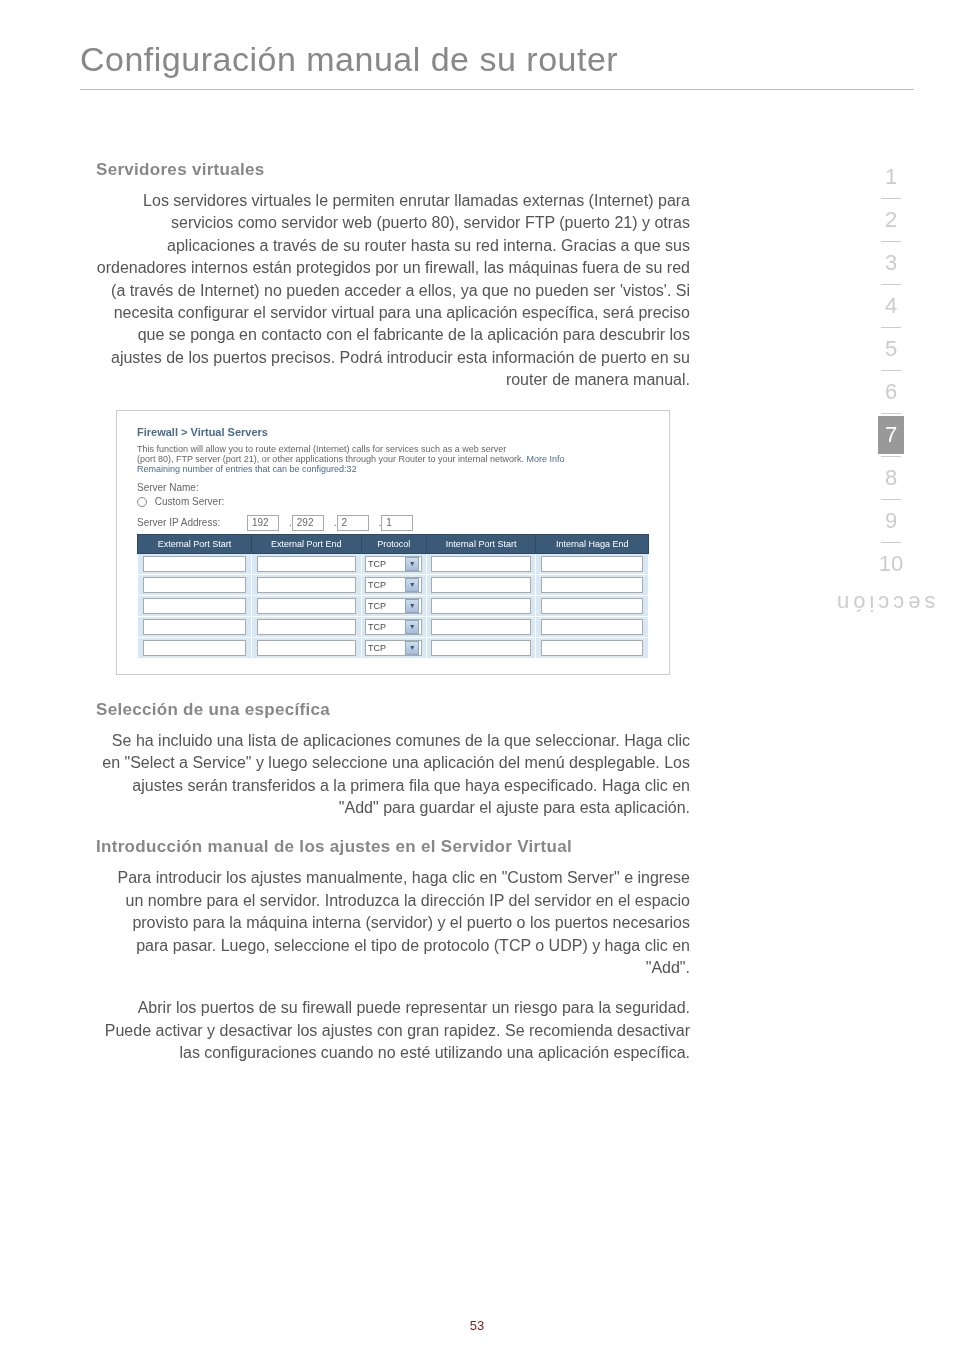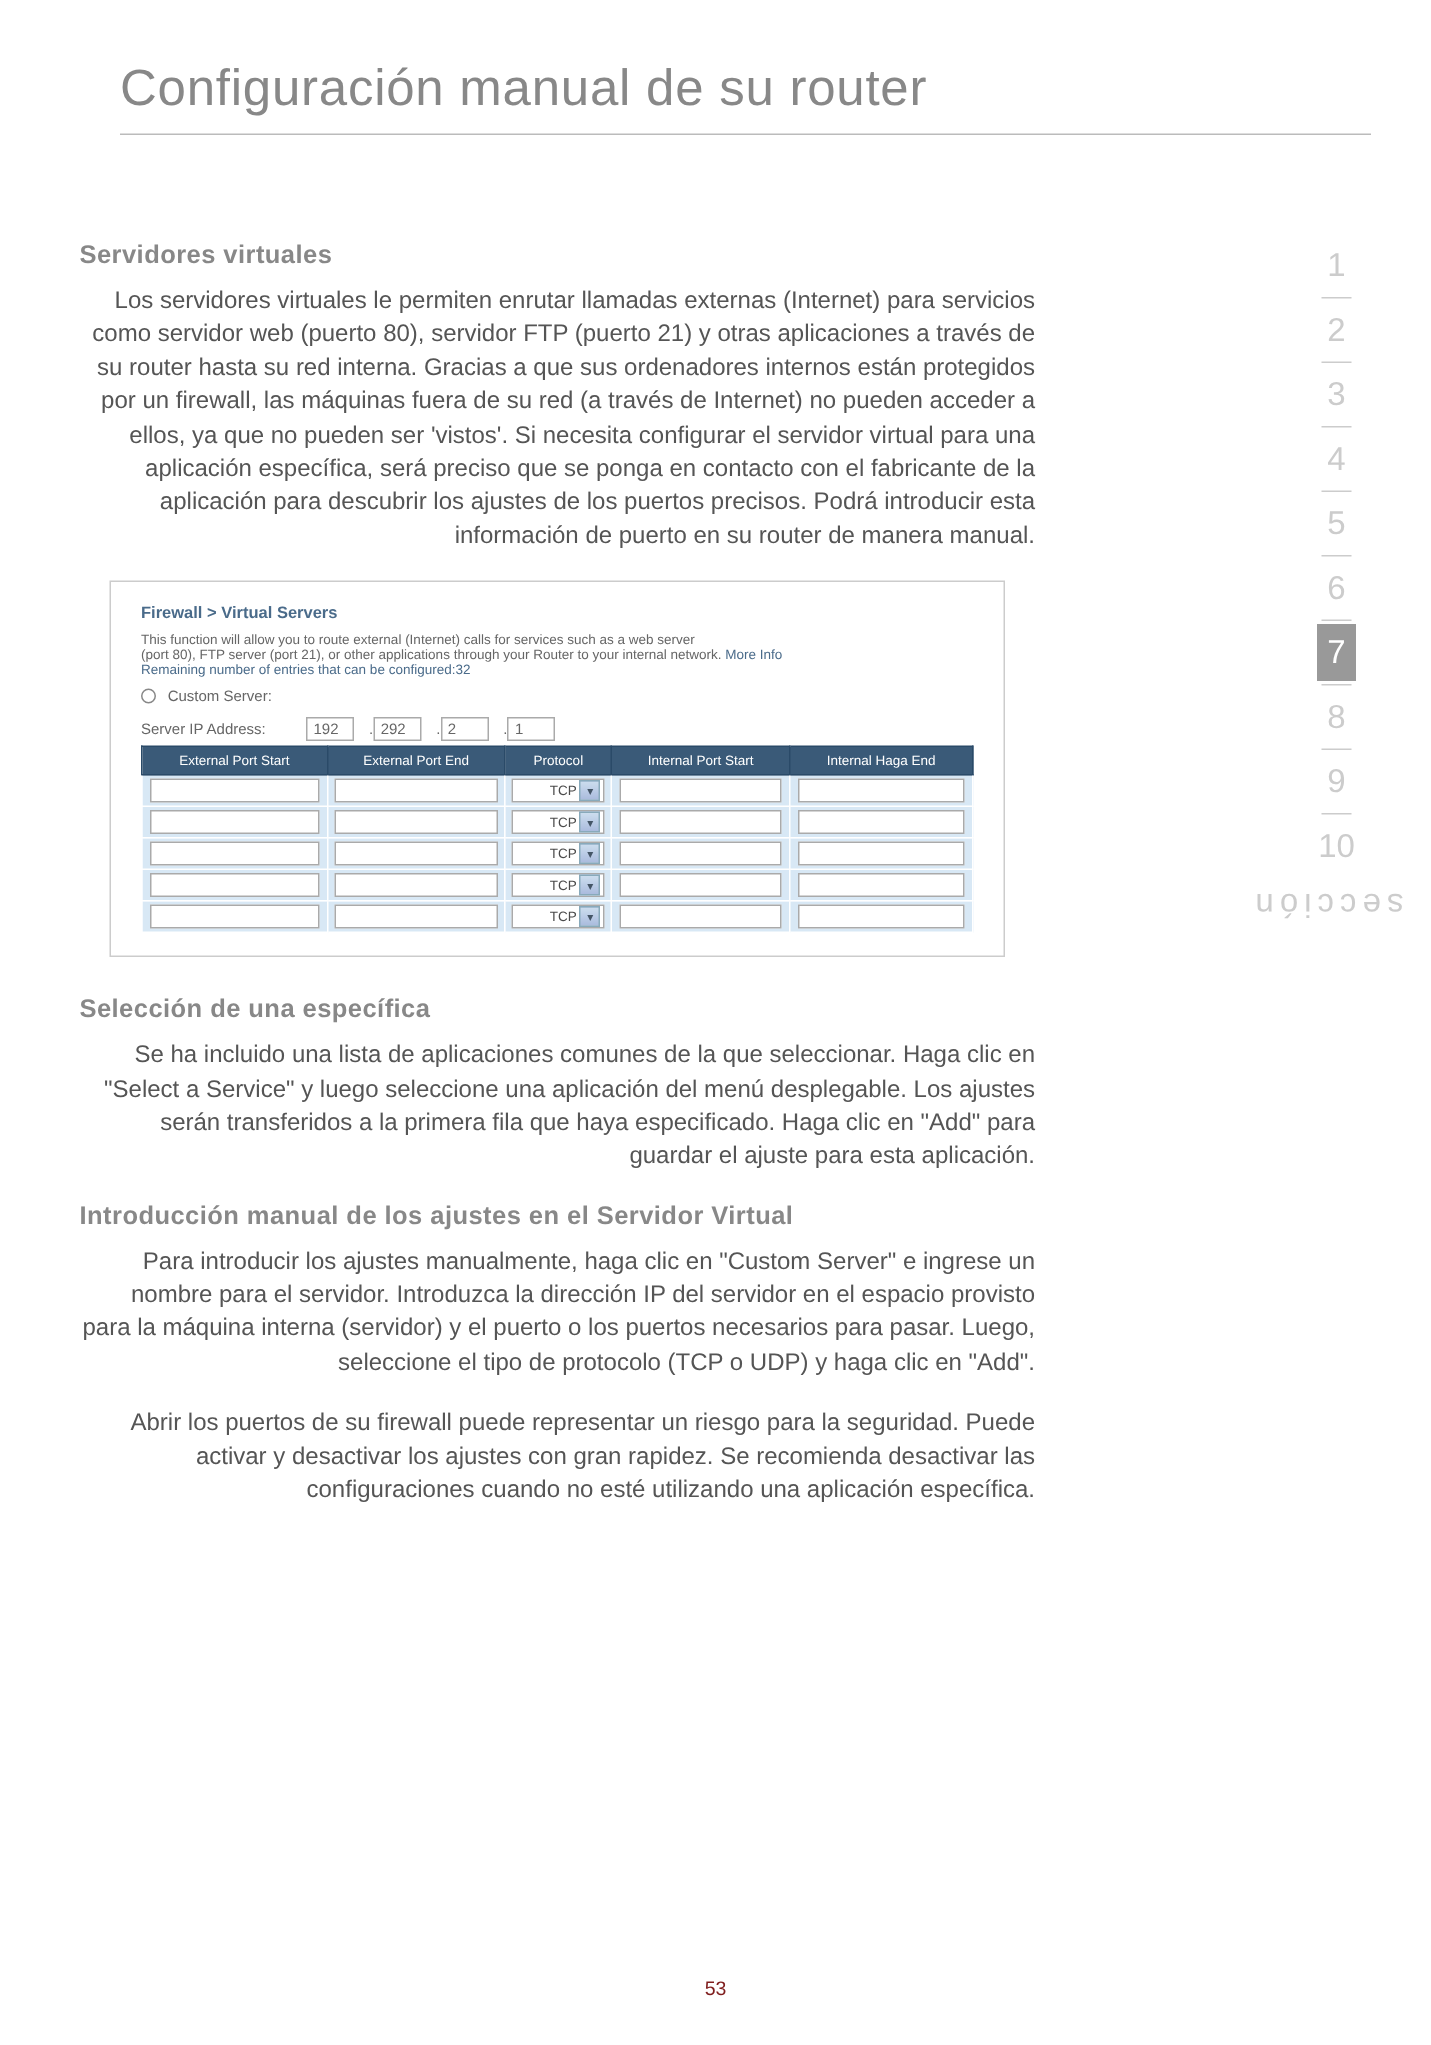--- a/index.html
+++ b/index.html
@@ -17,21 +17,21 @@
     color: #888;
     padding: 40px 0 10px 80px;
     letter-spacing: 0.5px;
   }
   .title-rule {
     border: none;
     border-top: 1px solid #bbb;
     margin: 0 40px 0 80px;
   }
   .content {
-    padding: 70px 100px 0 53px;
+    padding: 70px 100px 0 96px;
     width: 790px;
   }
   .section-heading {
     font-size: 17px;
     font-weight: bold;
     color: #888;
     margin-bottom: 10px;
     letter-spacing: 0.3px;
   }
   .body-text {
@@ -135,21 +135,21 @@
     border: 1px solid #aaa;
     height: 16px;
     width: 95%;
     margin: 0 auto;
     display: block;
   }
   .proto-cell {
     display: flex; align-items: center; gap: 2px;
     background: #fff; border: 1px solid #aaa;
     height: 16px; width: 95%; margin: 0 auto;
-    padding: 0 2px; justify-content: flex-end;
+    padding: 0 2px; justify-content: space-between;
   }
   .side-nav {
     position: absolute;
     right: 50px;
     top: 158px;
     text-align: center;
   }
   .nav-num {
     font-size: 22px;
     color: #ccc;
@@ -198,20 +198,23 @@
   <p class="body-text">Los servidores virtuales le permiten enrutar llamadas externas (Internet) para servicios como servidor web (puerto 80), servidor FTP (puerto 21) y otras aplicaciones a través de su router hasta su red interna. Gracias a que sus ordenadores internos están protegidos por un firewall, las máquinas fuera de su red (a través de Internet) no pueden acceder a ellos, ya que no pueden ser 'vistos'. Si necesita configurar el servidor virtual para una aplicación específica, será preciso que se ponga en contacto con el fabricante de la aplicación para descubrir los ajustes de los puertos precisos. Podrá introducir esta información de puerto en su router de manera manual.</p>
 
   <div class="screenshot-box">
     <div class="breadcrumb">Firewall &gt; Virtual Servers</div>
     <div class="desc-line">This function will allow you to route external (Internet) calls for services such as a web server</div>
     <div class="desc-line">
       <span>(port 80), FTP server (port 21), or other applications through your Router to your internal network. </span><span class="more-info">More Info</span>
     </div>
     <div class="remaining">Remaining number of entries that can be configured:32</div>
 
+    <div class="form-row">
+      <span>Server Name:</span>
+    </div>
     <div class="form-row">
       <span class="form-label">
         <span class="radio"></span>
         <span>Custom Server:</span>
       </span>
     </div>
     <div class="form-row" style="margin-top:8px">
       <span class="form-label">Server IP Address:</span>
       <span class="ip-box">192</span>.
       <span class="ip-box">292</span>.

